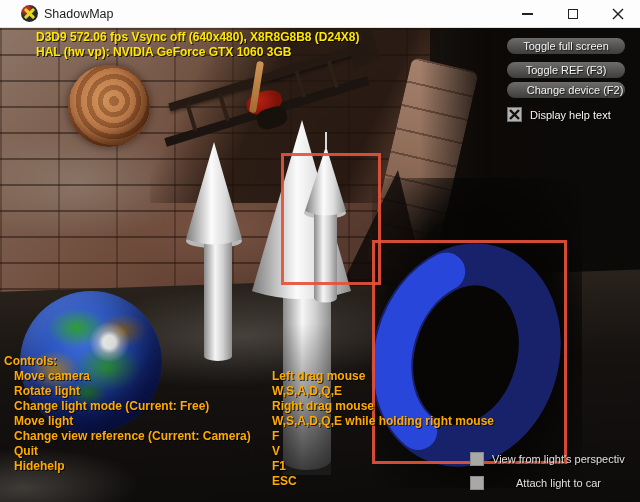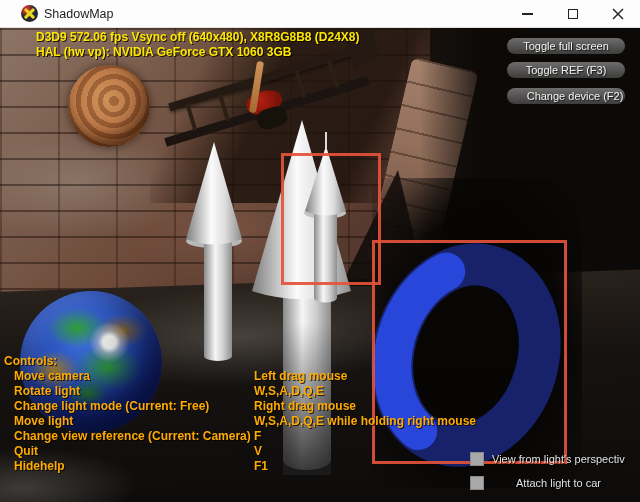--- a/index.html
+++ b/index.html
@@ -92,31 +92,31 @@
       radial-gradient(circle at 45% 34%, #3e6eda 0%, #2349b2 45%, #182f96 66%, #0d1f6e 84%, #081448 100%);
     box-shadow:inset -18px -30px 42px rgba(0,0,18,0.68), inset 8px 10px 22px rgba(170,195,255,0.22); }
 
   
   .hud-line { position:absolute; left:4px; font-size:12px; font-weight:bold;
     color:#ffe800; white-space:nowrap; text-shadow:1px 1px 0 rgba(0,0,0,0.8); z-index:20;margin-left:32px; }
   #hud-line1 { top:2px; } #hud-line2 { top:17px; }
 
   .help-col { position:absolute; z-index:20; }
   #controls-col { left:4px; top:326px; }
-  #keys-col { left:254px; top:341px; }
+  #keys-col { left:272px; top:341px; }
   .help-line { height:15px; font-size:12px; font-weight:bold; color:#ffaa00;
     white-space:nowrap; text-shadow:1px 1px 0 rgba(0,0,0,0.75); }
   .indent { padding-left:10px; }
 
   
   .panel-btn { position:absolute; right:15px; width:118px; height:16px; z-index:20;
     border-radius:8px; text-align:center; line-height:16px; font-size:11px; color:#f2f2f2;
     background:linear-gradient(180deg, rgba(175,175,175,0.60), rgba(95,95,95,0.60));
     text-shadow:1px 1px 1px rgba(0,0,0,0.7);margin-left:31px; }
-  #panel-btn-0 { top:10px; } #panel-btn-1 { top:34px; } #panel-btn-2 { top:60px;padding-left:18px; }
+  #panel-btn-0 { top:10px; } #panel-btn-1 { top:34px; } #panel-btn-2 { top:54px;padding-left:18px; }
   .check-row { position:absolute; display:flex; align-items:center; gap:8px; z-index:20; }
   #help-check-row { top:79px; left:507px; }
   .checkbox { width:15px; height:15px; background:#b2b2b2; border:1px solid #707070;
     display:flex; align-items:center; justify-content:center; }
   .checkbox.small { width:14px; height:14px; background:#a8a8a8; border:1px solid #8a8a8a; }
   .check-label { font-size:11px; color:#f5f5f5; white-space:nowrap;
     text-shadow:1px 1px 1px rgba(0,0,0,0.8); }
   #option-row-0 { left:470px; top:424px; }
   #option-row-1 { left:470px; top:448px;gap:32px; }
   .option-label { color:#e0e0e0; }
@@ -235,26 +235,36 @@
     </div>
 
     <div class="help-col" id="keys-col">
       <div class="help-line">Left drag mouse</div>
       <div class="help-line">W,S,A,D,Q,E</div>
       <div class="help-line">Right drag mouse</div>
       <div class="help-line">W,S,A,D,Q,E while holding right mouse</div>
       <div class="help-line">F</div>
       <div class="help-line">V</div>
       <div class="help-line">F1</div>
+      <div class="help-line">ESC</div>
     </div>
 
     <div class="panel-btn" id="panel-btn-0">Toggle full screen</div>
     <div class="panel-btn" id="panel-btn-1">Toggle REF (F3)</div>
     <div class="panel-btn" id="panel-btn-2">Change device (F2)</div>
 
+    <div class="check-row" id="help-check-row">
+      <div class="checkbox">
+        <svg width="11" height="11" viewBox="0 0 11 11">
+          <line x1="1" y1="1" x2="10" y2="10" stroke="#111" stroke-width="2.4"></line>
+          <line x1="10" y1="1" x2="1" y2="10" stroke="#111" stroke-width="2.4"></line>
+        </svg>
+      </div>
+      <div class="check-label">Display help text</div>
+    </div>
 
     <div class="check-row" id="option-row-0">
       <div class="checkbox small"></div>
       <div class="check-label option-label">View from light's perspectiv</div>
     </div>
     <div class="check-row" id="option-row-1">
       <div class="checkbox small"></div>
       <div class="check-label option-label">Attach light to car</div>
     </div>
 

